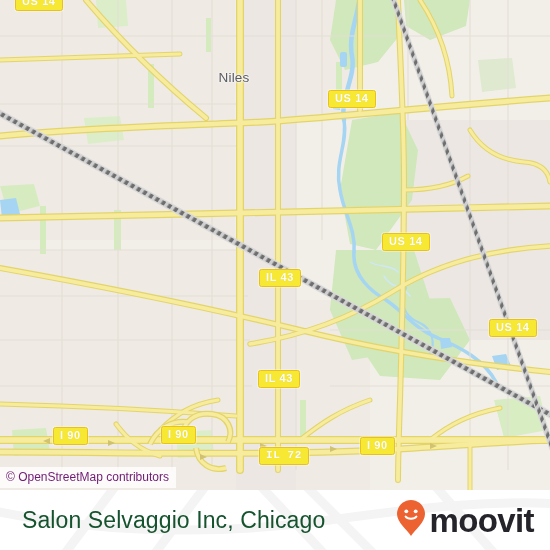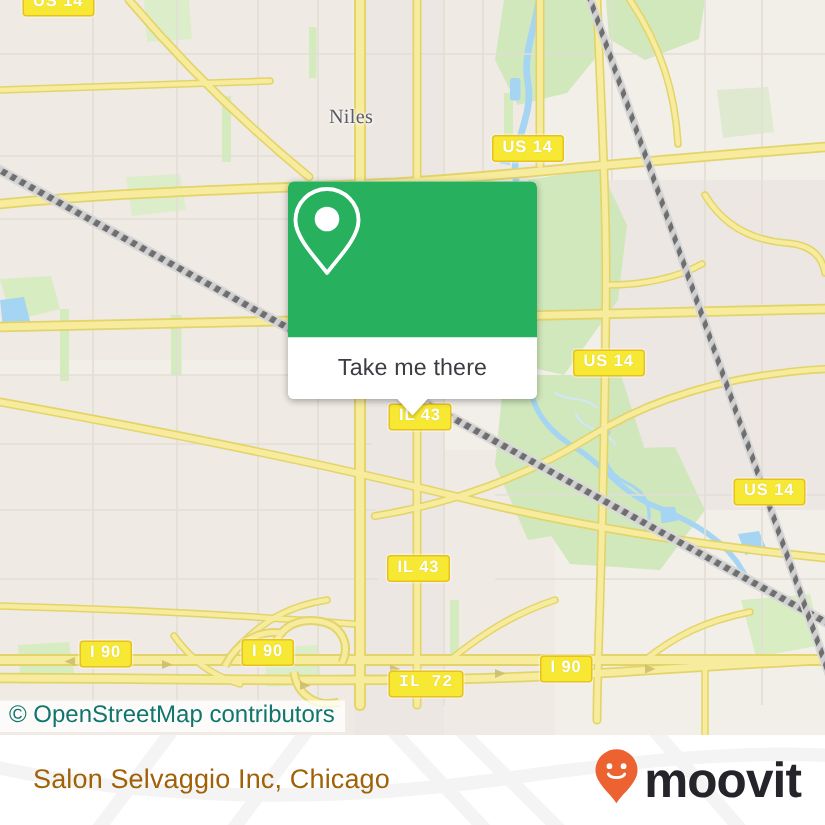--- a/index.html
+++ b/index.html
@@ -15,21 +15,21 @@
     position:absolute;left:0;top:0;width:550px;height:490px;
     background:#f2efe9;overflow:hidden;
   }
   .map svg{position:absolute;left:0;top:0;}
 
   
   .place-label{
     position:absolute;
     color:#5b5b66;
     font-size:13.5px;
-    font-family:Liberation Serif, serif;
+    font-family:Liberation Sans, sans-serif;
     text-align:center;
     line-height:15px;
     letter-spacing:.2px;
     text-shadow:
        1px 0 1.5px #f6f4ef, -1px 0 1.5px #f6f4ef,
        0 1px 1.5px #f6f4ef, 0 -1px 1.5px #f6f4ef;
     white-space:pre-line;
     pointer-events:none;
   }
 
@@ -86,37 +86,37 @@
     border-left:11px solid transparent;
     border-right:11px solid transparent;
     border-top:12px solid #ffffff;
     filter:drop-shadow(0 2px 1px rgba(0,0,0,.18));
   }
 
   
   .osm-attrib{
     position:absolute;left:0;top:467px;
     background:rgba(255,255,255,.78);
-    color:#0f766e;
-    font-size:16px;
+    color:#701a75;
+    font-size:12px;
     padding:3px 7px 4px 6px;
     line-height:14px;
     white-space:nowrap;
   }
 
   
   .bottombar{
     position:absolute;left:0;top:490px;width:550px;height:60px;
     background:#ffffff;overflow:hidden;
   }
   .bottombar .bb-bg{position:absolute;left:0;top:0;}
   .bb-title{
     position:absolute;left:22px;top:50%;transform:translateY(-50%);
-    color:#a16207;
-    font-size:18px;
+    color:#14532d;
+    font-size:23px;
     letter-spacing:.1px;
     white-space:nowrap;
   }
   .bb-logo{
     position:absolute;right:16px;top:50%;transform:translateY(-50%);
     display:flex;align-items:center;gap:2px;
   }
   .bb-logo-word{
     color:#24242a;
     font-size:33px;
@@ -297,34 +297,20 @@
     <div class="shield" style="left:328px;top:90px;">US 14</div>
     <div class="shield" style="left:382px;top:233px;">US 14</div>
     <div class="shield" style="left:489px;top:319px;">US 14</div>
     <div class="shield" style="left:259px;top:269px;">IL 43</div>
     <div class="shield" style="left:258px;top:370px;">IL 43</div>
     <div class="shield" style="left:53px;top:427px;">I 90</div>
     <div class="shield" style="left:161px;top:426px;">I 90</div>
     <div class="shield" style="left:259px;top:447px;font-family:Liberation Mono, monospace;">IL 72</div>
     <div class="shield" style="left:360px;top:437px;">I 90</div>
 
-    <div class="popup">
-      <div class="popup-head">
-        <span>
-          <svg width="52" height="68" viewBox="0 0 52 68" fill="none">
-            <path d="M26 5 C14.4 5 5 14.4 5 26 C5 38 20 52.5 26 61 C32 52.5 47 38 47 26 C47 14.4 37.6 5 26 5 Z" stroke="#ffffff" stroke-width="2.6" fill="none" stroke-linejoin="round"></path>
-            <circle cx="26" cy="25" r="8.2" fill="#ffffff"></circle>
-          </svg>
-        </span>
-      </div>
-      <div class="popup-foot">
-        <span class="popup-foot-label">Take me there</span>
-        <span class="popup-tail"></span>
-      </div>
-    </div>
 
     <div class="osm-attrib">© OpenStreetMap contributors</div>
   </div>
 
   <div class="bottombar">
     <svg class="bb-bg" width="550" height="60" viewBox="0 0 550 60">
       <rect width="550" height="60" fill="#ffffff"></rect>
       <g stroke="#f4f4f4" stroke-width="9" fill="none">
         <path d="M120 -10 L60 70"></path>
         <path d="M210 -10 L150 70"></path>

